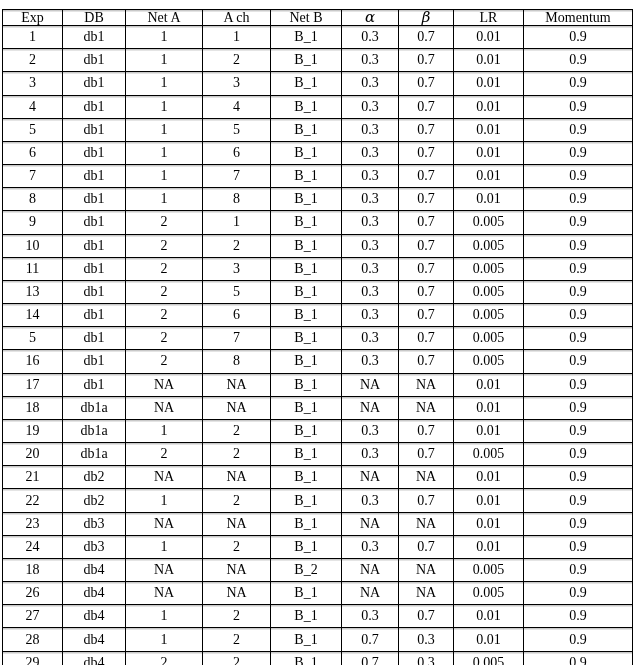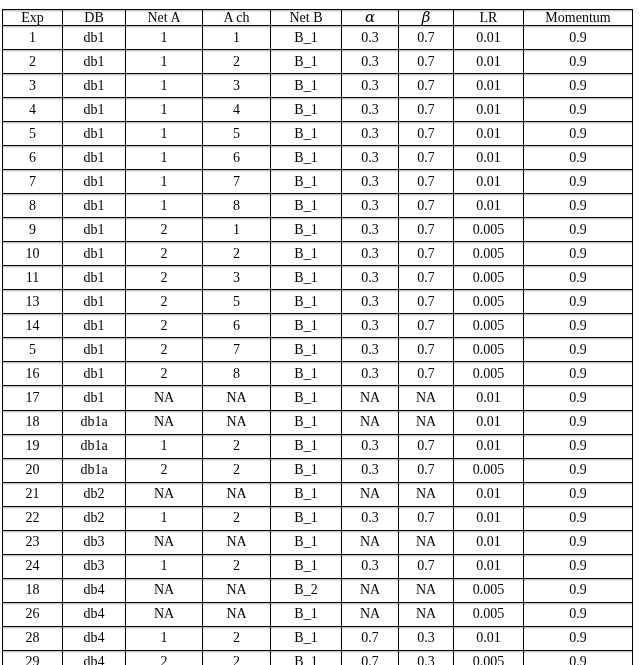--- a/index.html
+++ b/index.html
@@ -358,20 +358,31 @@
           <td>db4</td>
           <td>NA</td>
           <td>NA</td>
           <td>B_1</td>
           <td>NA</td>
           <td>NA</td>
           <td>0.005</td>
           <td>0.9</td>
         </tr>
         <tr>
+          <td>27</td>
+          <td>db4</td>
+          <td>1</td>
+          <td>2</td>
+          <td>B_1</td>
+          <td>0.3</td>
+          <td>0.7</td>
+          <td>0.01</td>
+          <td>0.9</td>
+        </tr>
+        <tr>
           <td>28</td>
           <td>db4</td>
           <td>1</td>
           <td>2</td>
           <td>B_1</td>
           <td>0.7</td>
           <td>0.3</td>
           <td>0.01</td>
           <td>0.9</td>
         </tr>

